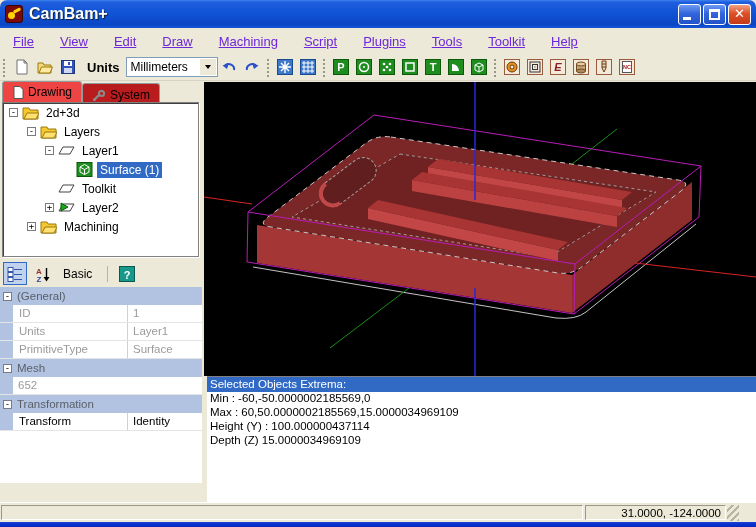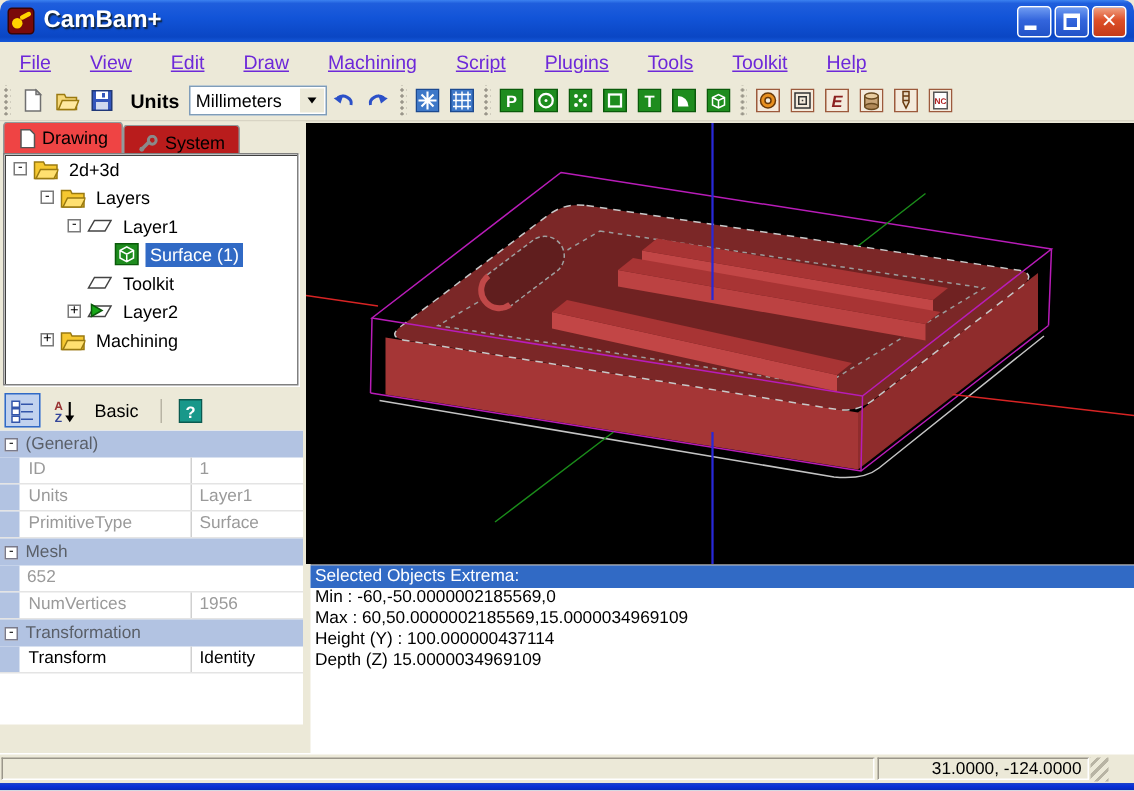--- a/index.html
+++ b/index.html
@@ -407,25 +407,20 @@
         <div class="pval ro">Surface</div>
       </div>
       <div class="pcat">
         <span class="pexp">-</span>
         <span>Mesh</span>
       </div>
       <div class="prow">
         <div class="pstrip"></div>
         <div class="pval ro">652</div>
       </div>
-      <div class="prow">
-        <div class="pstrip"></div>
-        <div class="pname ro">NumVertices</div>
-        <div class="pval ro">1956</div>
-      </div>
       <div class="pcat">
         <span class="pexp">-</span>
         <span>Transformation</span>
       </div>
       <div class="prow">
         <div class="pstrip"></div>
         <div class="pname rw">Transform</div>
         <div class="pval rw">Identity</div>
       </div>
     </div>

